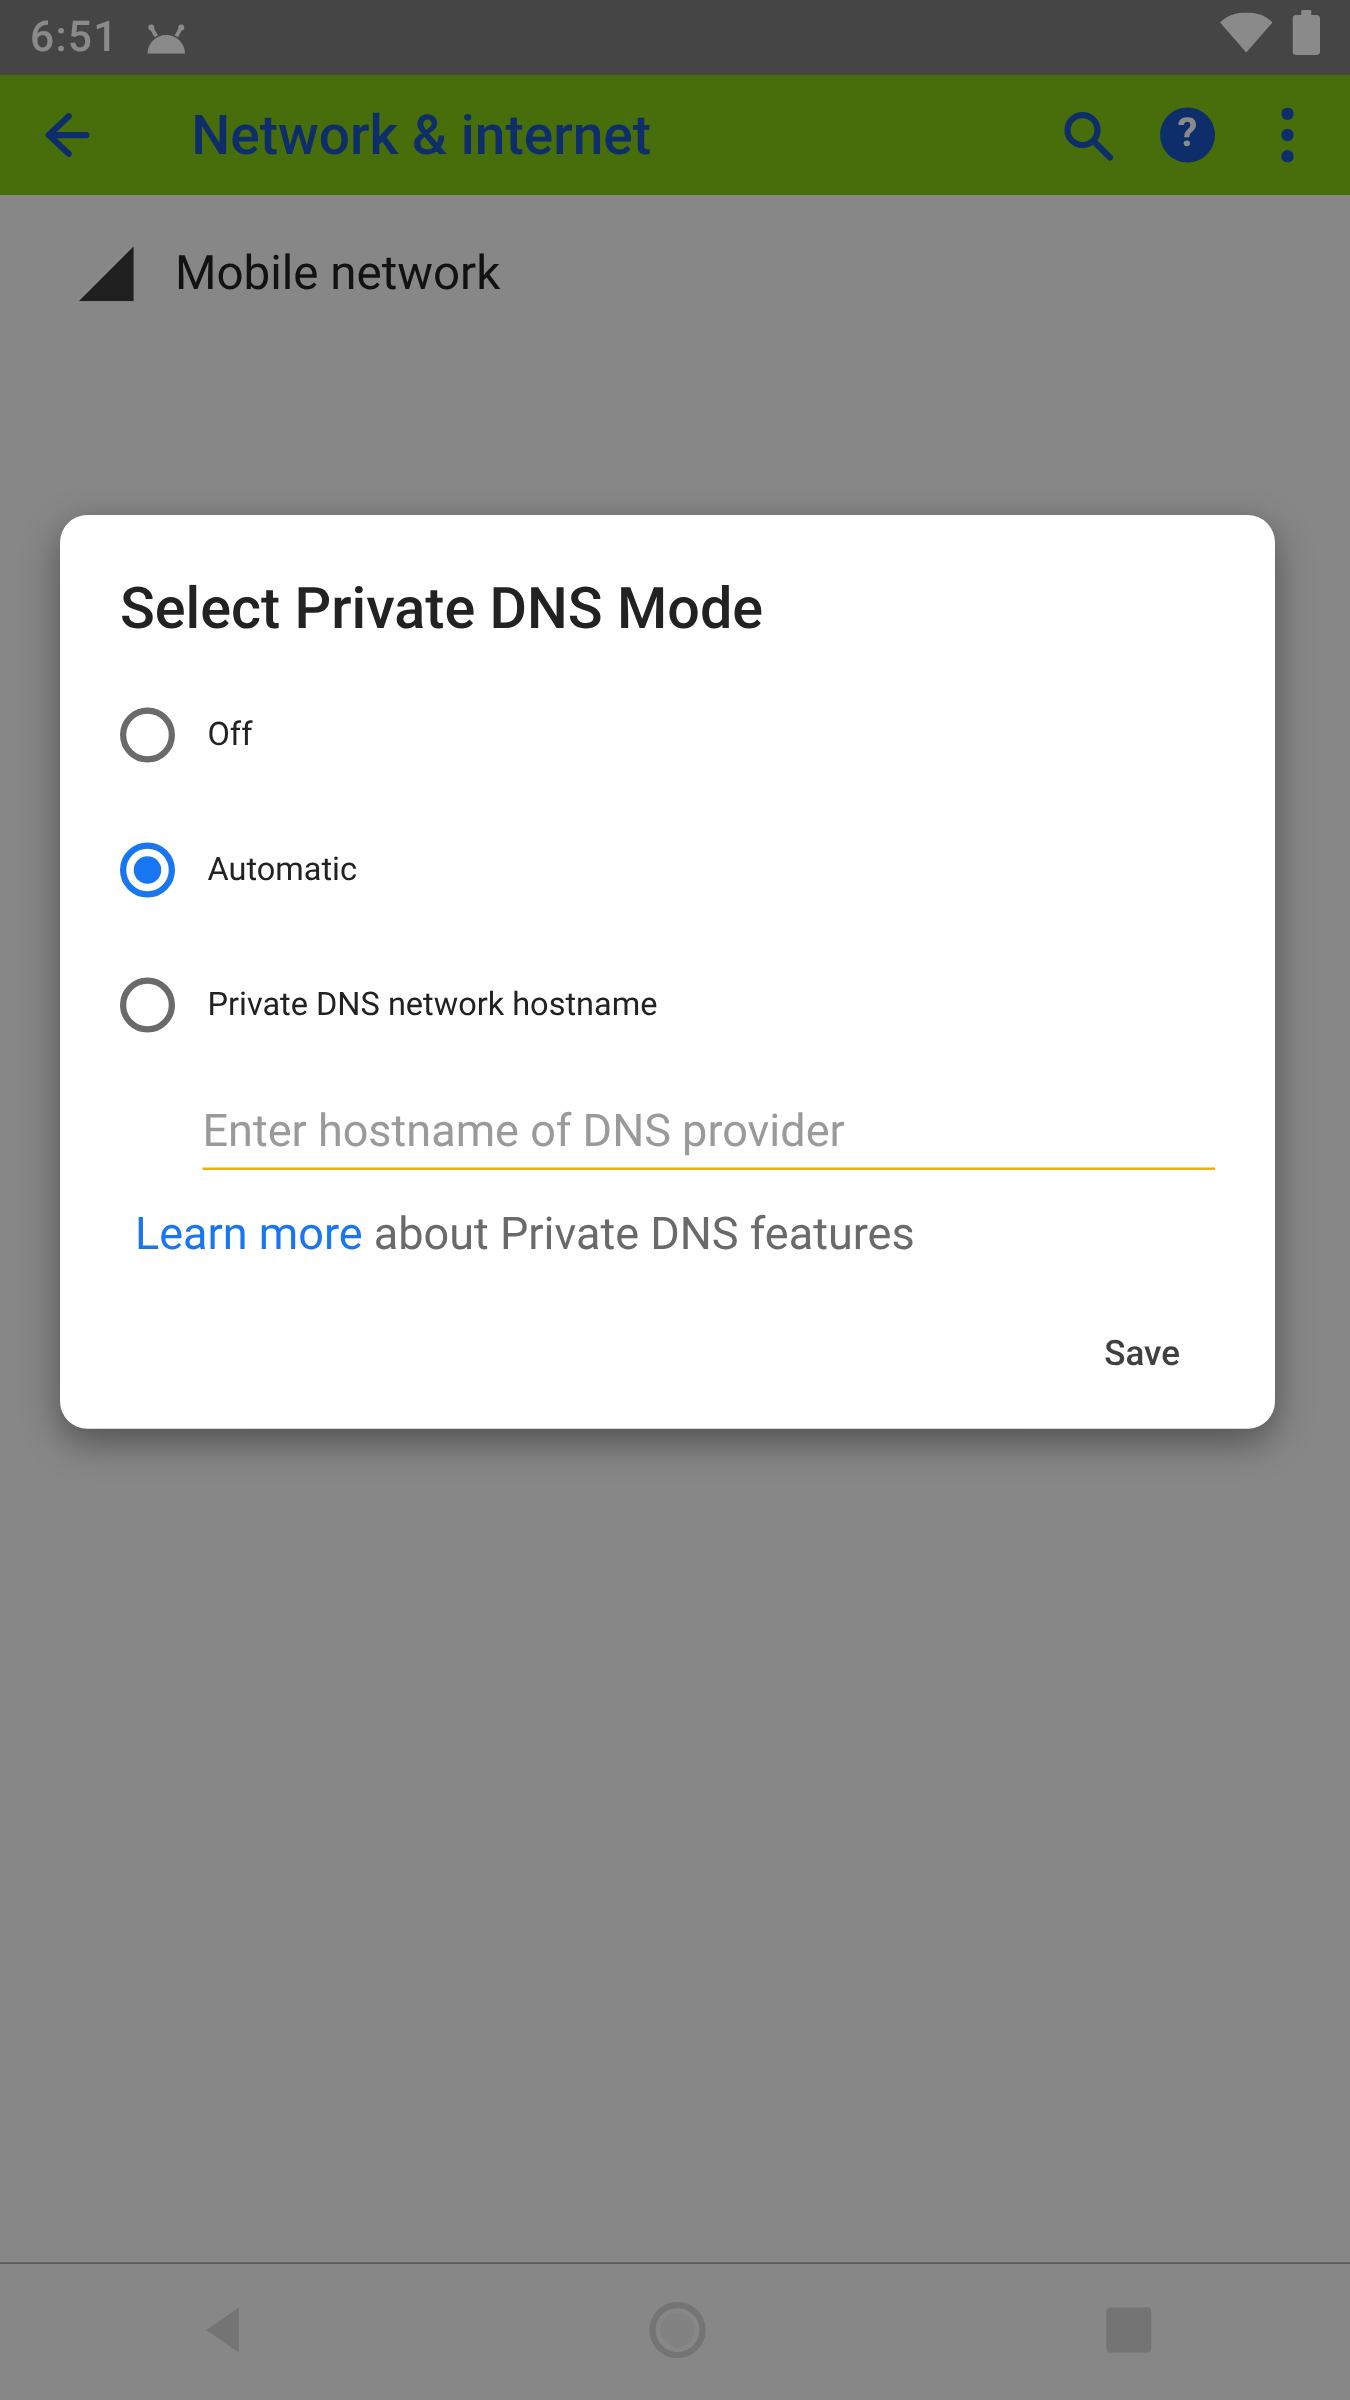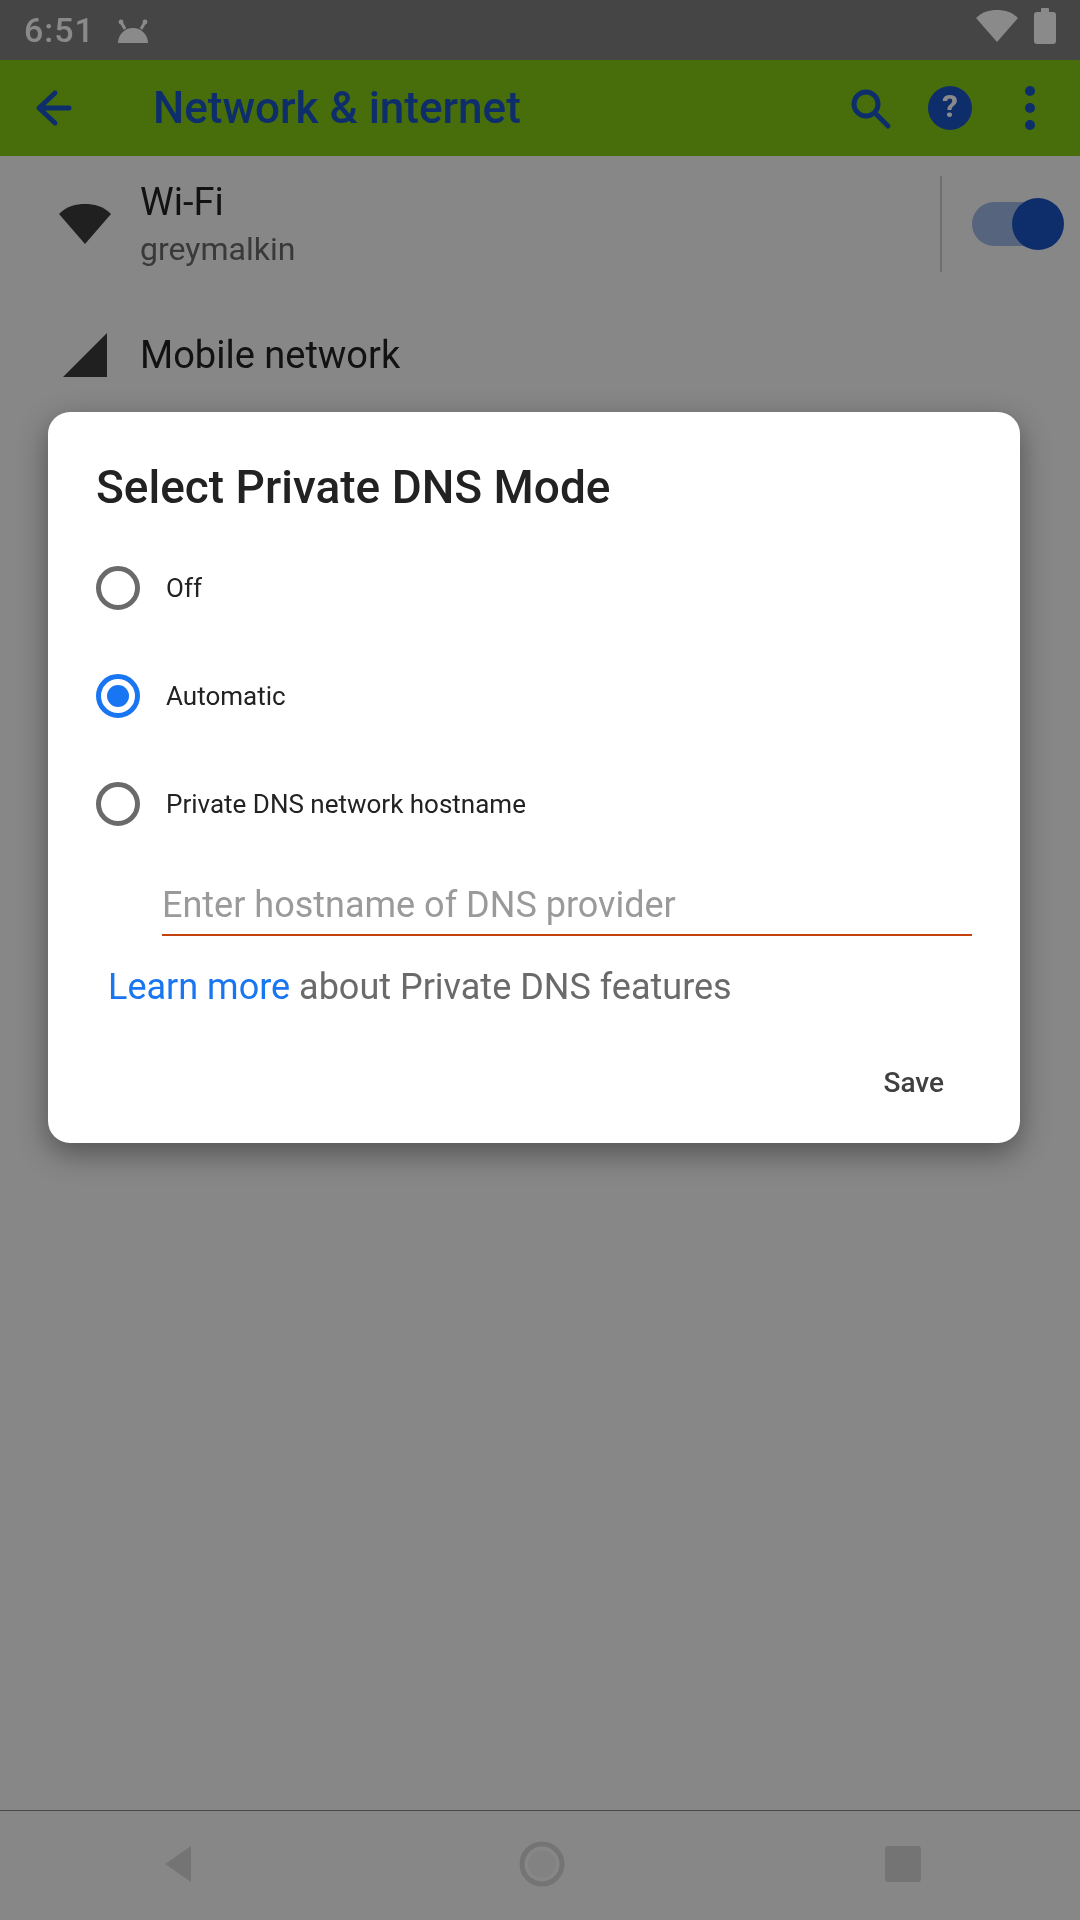--- a/index.html
+++ b/index.html
@@ -35,21 +35,21 @@
   .navbtn{opacity:0.85;}
   
   .dialog{position:absolute;z-index:20;left:48px;right:60px;top:412px;background:#fff;border-radius:22px;padding:48px 48px 30px 48px;box-shadow:0 10px 30px rgba(0,0,0,0.4);}
   .dialog h2{font-size:46px;font-weight:500;color:#222;margin-bottom:20px;}
   .opt{display:flex;align-items:center;height:108px;cursor:pointer;}
   .opt .radio{width:44px;height:44px;border-radius:50%;border:5px solid #6a6a6a;margin-right:26px;display:flex;align-items:center;justify-content:center;}
   .opt.sel .radio{border-color:#1976f2;}
   .opt.sel .radio::after{content:"";width:22px;height:22px;border-radius:50%;background:#1976f2;}
   .opt .lbl{font-size:26px;color:#222;}
   .hostwrap{margin:18px 0 30px 66px;}
-  .hostinput{width:100%;font-size:36px;color:#222;border:none;border-bottom:2px solid #c2410c;padding:8px 0;background:transparent;outline:none;}
+  .hostinput{width:100%;font-size:36px;color:#222;border:none;border-bottom:2px solid #eab308;padding:8px 0;background:transparent;outline:none;}
   .hostinput::placeholder{color:#9a9a9a;}
   .learn{font-size:36px;color:#6a6a6a;margin-top:10px;margin-left:12px;}
   .learn a{color:#1976f2;text-decoration:none;}
   .dlgactions{display:flex;justify-content:flex-end;margin-top:44px;}
   .savebtn{font-size:28px;font-weight:500;color:#404040;padding:14px 28px;cursor:pointer;}
 </style>
 </head>
 <body>
 
 <div class="screen">
@@ -103,37 +103,20 @@
         <svg width="10" height="44" viewBox="0 0 10 44">
             <circle cx="5" cy="5" r="5" fill="#1a56c6"></circle>
             <circle cx="5" cy="22" r="5" fill="#1a56c6"></circle>
             <circle cx="5" cy="39" r="5" fill="#1a56c6"></circle>
           </svg>
       </div>
     </div>
   </div>
 
   <div class="list">
-    <div class="row">
-      <div class="lead">
-        <svg width="52" height="40" viewBox="0 0 52 40">
-            <path fill="#3c3c3c" d="M26 40 0 10C8 2 17 0 26 0s18 2 26 10z"></path>
-          </svg>
-      </div>
-      <div class="txt">
-        <div class="t1">Wi-Fi</div>
-        <div class="t2">greymalkin</div>
-      </div>
-      <div class="trail">
-        <div class="vdiv"></div>
-        <div class="switch">
-            <div class="knob"></div>
-          </div>
-      </div>
-    </div>
 
     <div class="row">
       <div class="lead">
         <svg width="44" height="44" viewBox="0 0 44 44">
             <path fill="#3c3c3c" d="M0 44 44 0v44z"></path>
           </svg>
       </div>
       <div class="txt">
         <div class="t1">Mobile network</div>
       </div>

